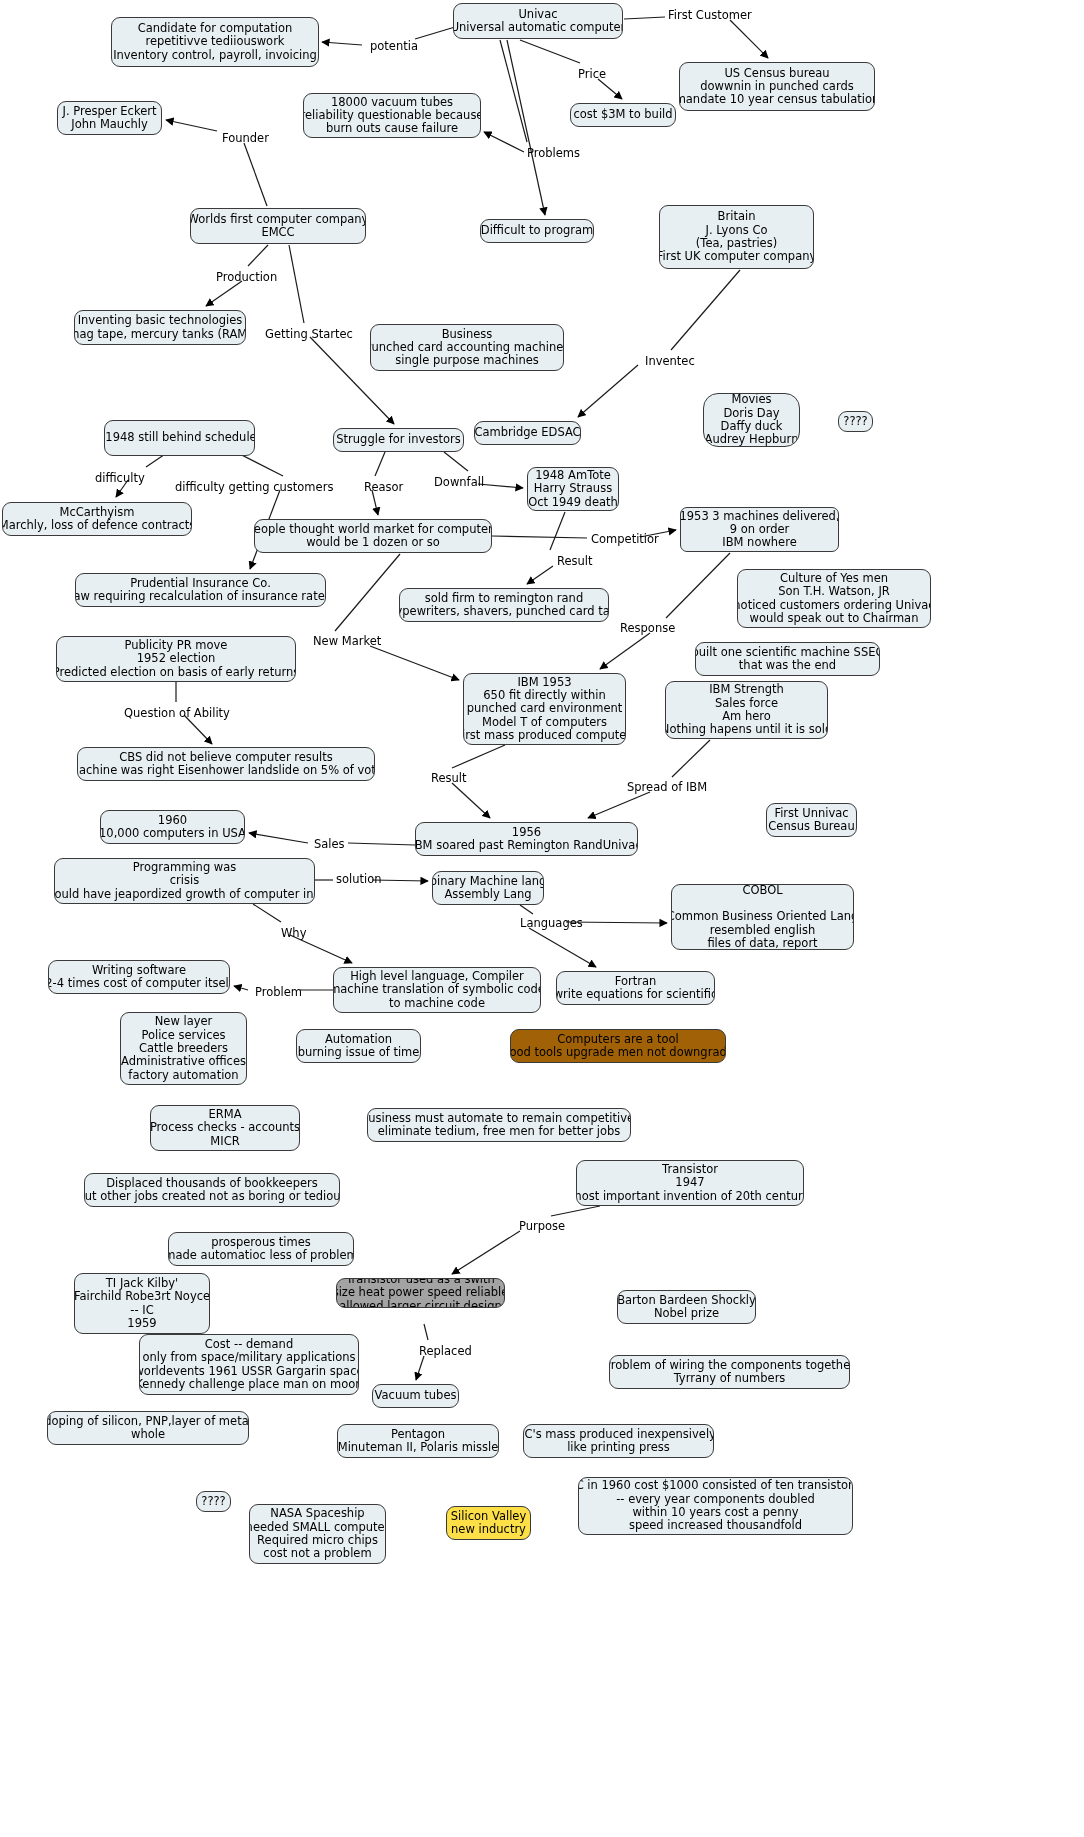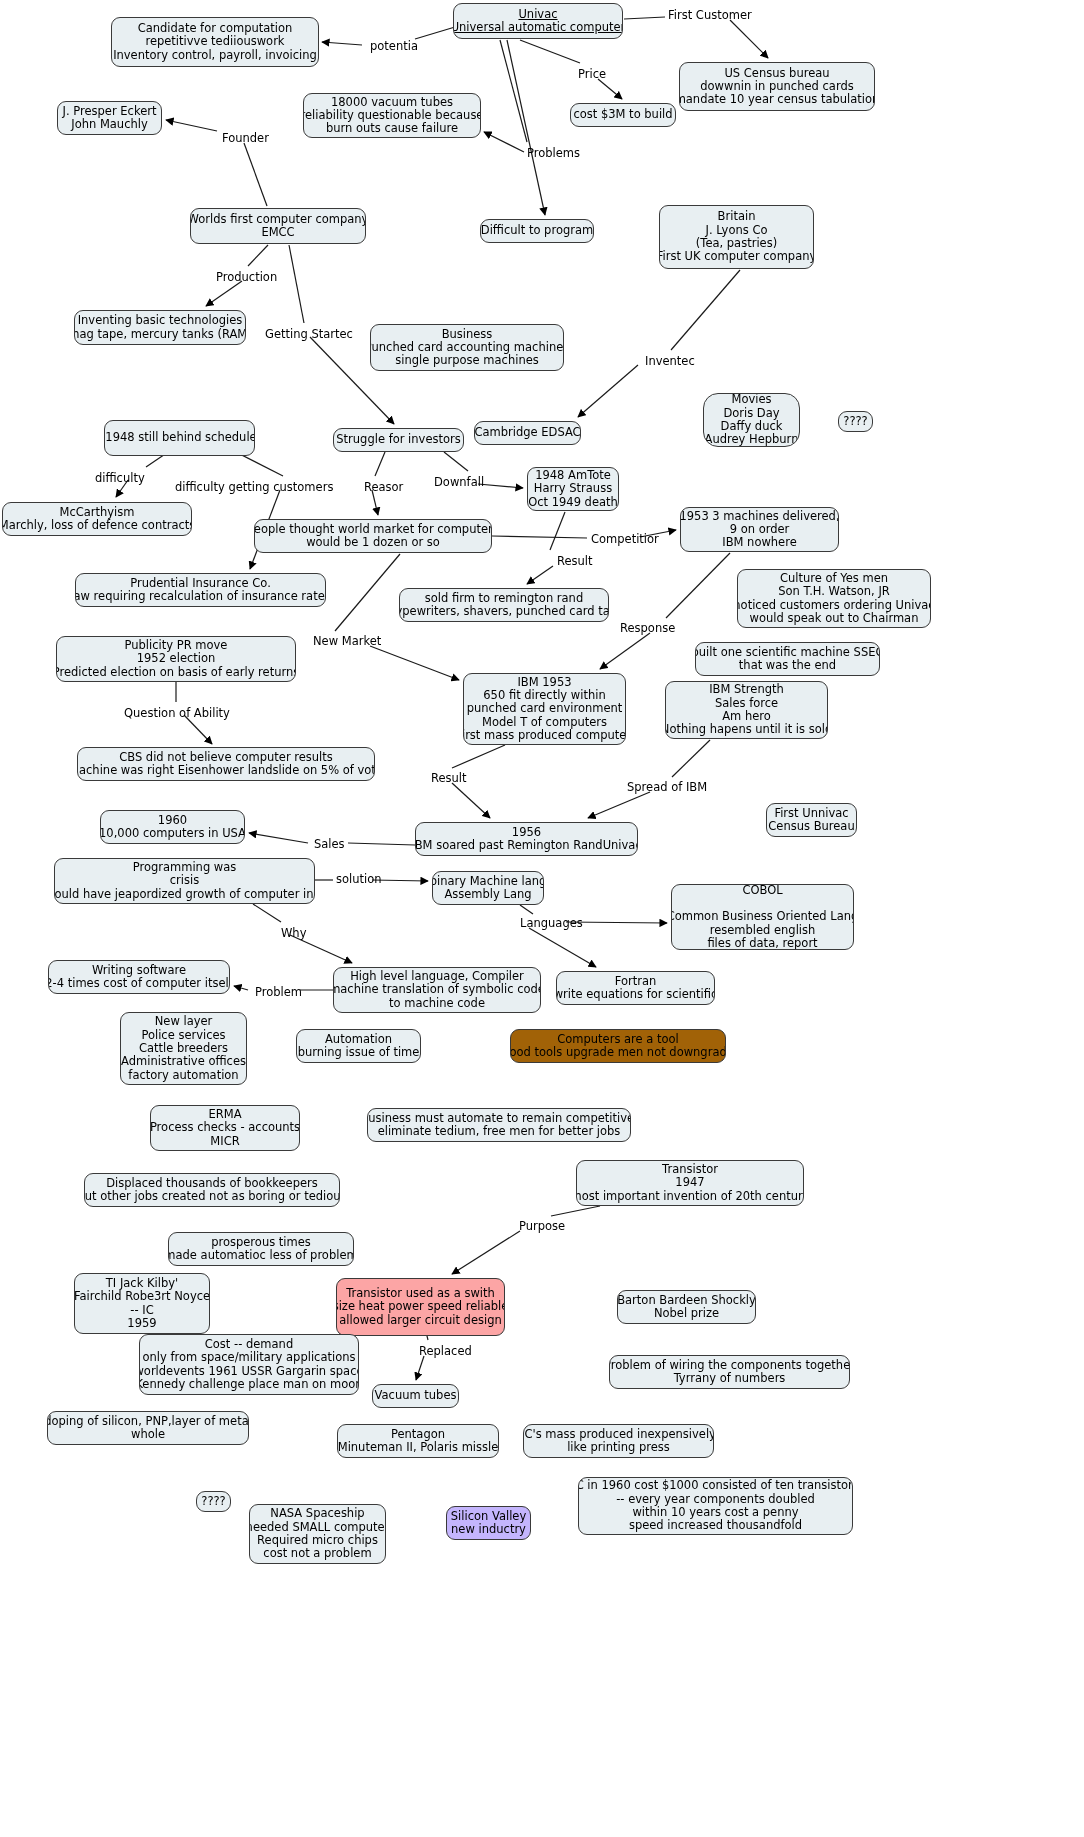--- a/index.html
+++ b/index.html
@@ -142,21 +142,21 @@
 
       <path d="M 600 1206 L 551 1216"></path>
       <path d="M 520 1231 L 452 1274" marker-end="url(#arrow)"></path>
 
       <path d="M 424 1324 L 428 1340"></path>
       <path d="M 424 1356 L 416 1380" marker-end="url(#arrow)"></path>
     </g>
   </svg>
 
   <div id="nodes">
-      <div class="node" style="left: 453px; top: 3px; width: 170px; height: 36px; font-size: 11.5px; background: rgb(232, 239, 242); border-color: rgb(58, 58, 58); text-decoration: underline;">
+      <div class="node" style="left: 453px; top: 3px; width: 170px; height: 36px; font-size: 11.5px; background: rgb(232, 239, 242); border-color: rgb(58, 58, 58);">
         <span class="ln">Univac</span>
         <span class="ln">Universal automatic computer</span>
       </div>
       <div class="node" style="left: 111px; top: 17px; width: 208px; height: 50px; font-size: 11.5px; background: rgb(232, 239, 242); border-color: rgb(58, 58, 58);">
         <span class="ln">Candidate for computation</span>
         <span class="ln">repetitivve tediiouswork</span>
         <span class="ln">Inventory control, payroll, invoicing</span>
       </div>
       <div class="node" style="left: 679px; top: 62px; width: 196px; height: 49px; font-size: 11.5px; background: rgb(232, 239, 242); border-color: rgb(58, 58, 58);">
         <span class="ln">US Census bureau</span>
@@ -221,21 +221,21 @@
         <span class="ln">Oct 1949 death</span>
       </div>
       <div class="node" style="left: 2px; top: 502px; width: 190px; height: 34px; font-size: 11.5px; background: rgb(232, 239, 242); border-color: rgb(58, 58, 58);">
         <span class="ln">McCarthyism</span>
         <span class="ln">Marchly, loss of defence contracts</span>
       </div>
       <div class="node" style="left: 254px; top: 519px; width: 238px; height: 34px; font-size: 11.5px; background: rgb(232, 239, 242); border-color: rgb(58, 58, 58);">
         <span class="ln">People thought world market for computers</span>
         <span class="ln">would be 1 dozen or so</span>
       </div>
-      <div class="node" style="left: 680px; top: 507px; width: 159px; height: 45px; font-size: 11.5px; background: rgb(232, 239, 242); border-color: rgb(58, 58, 58);">
+      <div class="node" style="left: 680px; top: 507px; width: 159px; height: 45px; font-size: 11.5px; background: rgb(232, 239, 242); border-color: rgb(58, 58, 58); border-radius: 7px;">
         <span class="ln">1953 3 machines delivered,</span>
         <span class="ln">9 on order</span>
         <span class="ln">IBM nowhere</span>
       </div>
       <div class="node" style="left: 75px; top: 573px; width: 251px; height: 34px; font-size: 11.5px; background: rgb(232, 239, 242); border-color: rgb(58, 58, 58);">
         <span class="ln">Prudential Insurance Co.</span>
         <span class="ln">law requiring recalculation of insurance rates</span>
       </div>
       <div class="node" style="left: 737px; top: 569px; width: 194px; height: 59px; font-size: 11.5px; background: rgb(232, 239, 242); border-color: rgb(58, 58, 58);">
         <span class="ln">Culture of Yes men</span>
@@ -350,21 +350,21 @@
       <div class="node" style="left: 168px; top: 1232px; width: 186px; height: 34px; font-size: 11.5px; background: rgb(232, 239, 242); border-color: rgb(58, 58, 58);">
         <span class="ln">prosperous times</span>
         <span class="ln">made automatioc less of problem</span>
       </div>
       <div class="node" style="left: 74px; top: 1273px; width: 136px; height: 61px; font-size: 11.5px; background: rgb(232, 239, 242); border-color: rgb(58, 58, 58);">
         <span class="ln">TI Jack Kilby'</span>
         <span class="ln">Fairchild Robe3rt Noyce</span>
         <span class="ln">-- IC</span>
         <span class="ln">1959</span>
       </div>
-      <div class="node" style="left: 336px; top: 1278px; width: 169px; height: 58px; font-size: 11.5px; background: #fca5a5; border-color: rgb(58, 58, 58);">
+      <div class="node" style="left: 336px; top: 1278px; width: 169px; height: 30px; font-size: 11.5px; background: #a3a3a3; border-color: rgb(58, 58, 58);">
         <span class="ln">Transistor used as a swith</span>
         <span class="ln">size heat power speed reliable</span>
         <span class="ln">allowed larger circuit design</span>
       </div>
       <div class="node" style="left: 617px; top: 1290px; width: 139px; height: 34px; font-size: 11.5px; background: rgb(232, 239, 242); border-color: rgb(58, 58, 58);">
         <span class="ln">Barton Bardeen Shockly</span>
         <span class="ln">Nobel prize</span>
       </div>
       <div class="node" style="left: 139px; top: 1334px; width: 220px; height: 61px; font-size: 11.5px; background: rgb(232, 239, 242); border-color: rgb(58, 58, 58);">
         <span class="ln">Cost -- demand</span>
@@ -399,21 +399,21 @@
         <span class="ln">-- every year components doubled</span>
         <span class="ln">within 10 years cost a penny</span>
         <span class="ln">speed increased thousandfold</span>
       </div>
       <div class="node" style="left: 249px; top: 1504px; width: 137px; height: 60px; font-size: 11.5px; background: rgb(232, 239, 242); border-color: rgb(58, 58, 58);">
         <span class="ln">NASA Spaceship</span>
         <span class="ln">needed SMALL computer</span>
         <span class="ln">Required micro chips</span>
         <span class="ln">cost not a problem</span>
       </div>
-      <div class="node" style="left: 446px; top: 1506px; width: 85px; height: 34px; font-size: 11.5px; background: #c4b5fd; border-color: rgb(58, 58, 58);">
+      <div class="node" style="left: 446px; top: 1506px; width: 85px; height: 34px; font-size: 11.5px; background: #fde047; border-color: rgb(58, 58, 58);">
         <span class="ln">Silicon Valley</span>
         <span class="ln">new inductry</span>
       </div>
     </div>
   <div id="labels">
       <div class="elabel" style="left: 370px; top: 41px;">potentia</div>
       <div class="elabel" style="left: 668px; top: 10px;">First Customer</div>
       <div class="elabel" style="left: 578px; top: 69px;">Price</div>
       <div class="elabel" style="left: 527px; top: 148px;">Problems</div>
       <div class="elabel" style="left: 222px; top: 133px;">Founder</div>

